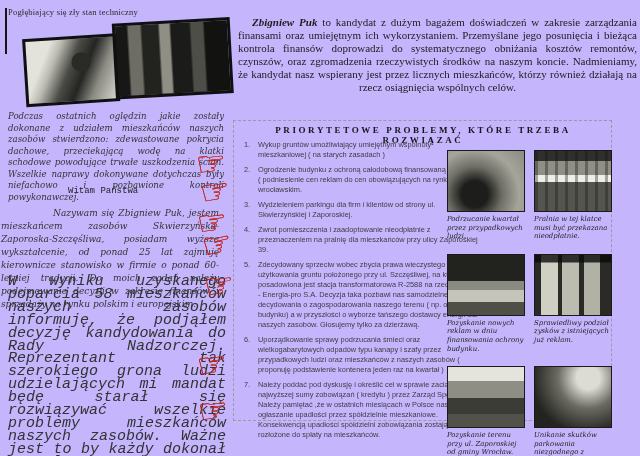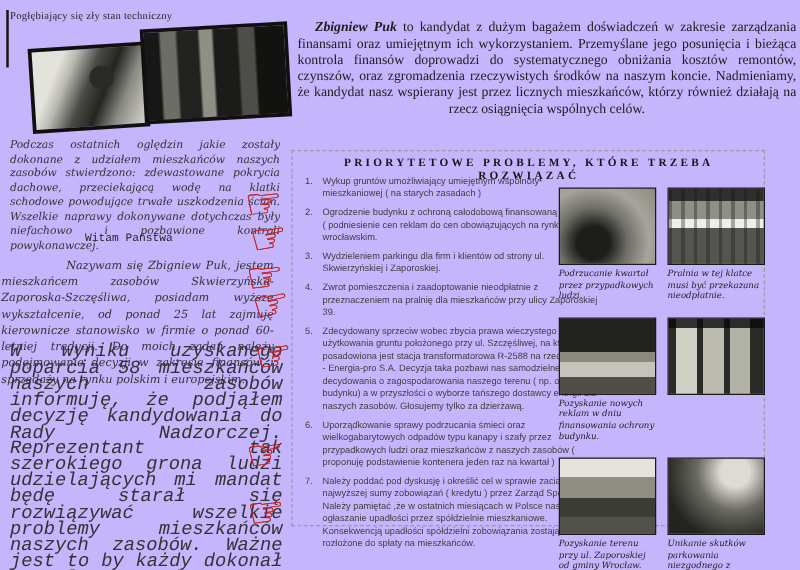--- a/index.html
+++ b/index.html
@@ -137,20 +137,21 @@
     <div class="pcell">
       <div class="pimg ph2"></div>
       <div class="pcap">Pralnia w tej klatce musi być przekazana nieodpłatnie.</div>
     </div>
     <div class="pcell">
       <div class="pimg ph3"></div>
       <div class="pcap">Pozyskanie nowych reklam w dniu finansowania ochrony budynku.</div>
     </div>
     <div class="pcell">
       <div class="pimg ph4"></div>
+      <div class="pcap">Sprawiedliwy podział zysków z istniejących już reklam.</div>
     </div>
     <div class="pcell">
       <div class="pimg ph5"></div>
       <div class="pcap">Pozyskanie terenu przy ul. Zaporoskiej od gminy Wrocław.</div>
     </div>
     <div class="pcell">
       <div class="pimg ph6"></div>
       <div class="pcap">Unikanie skutków parkowania niezgodnego z prawem Straż M</div>
     </div>
   </div>

